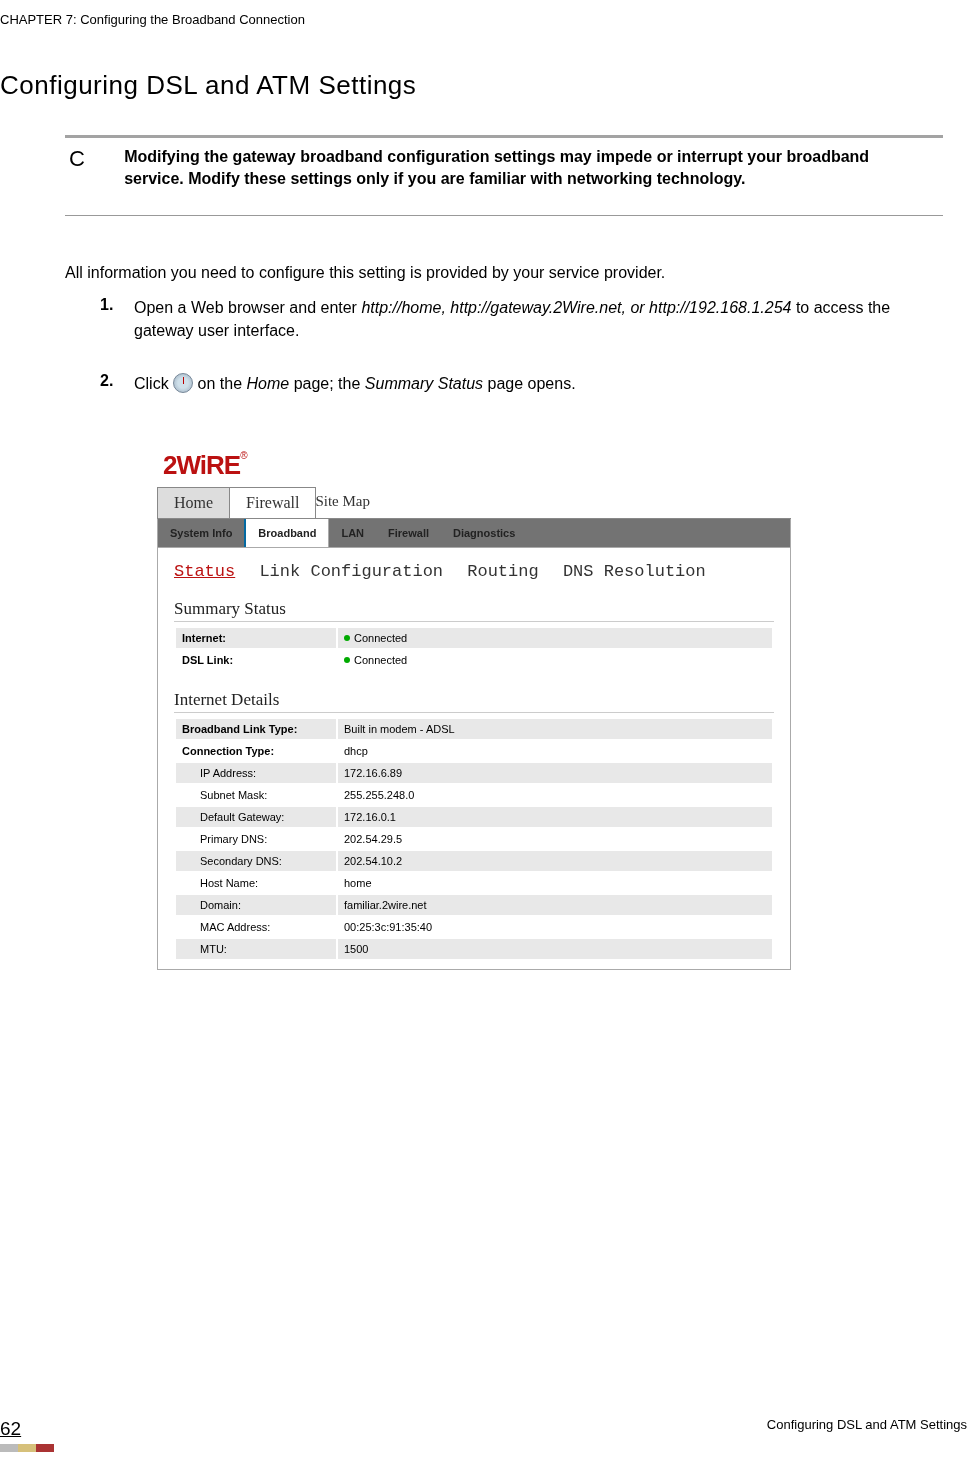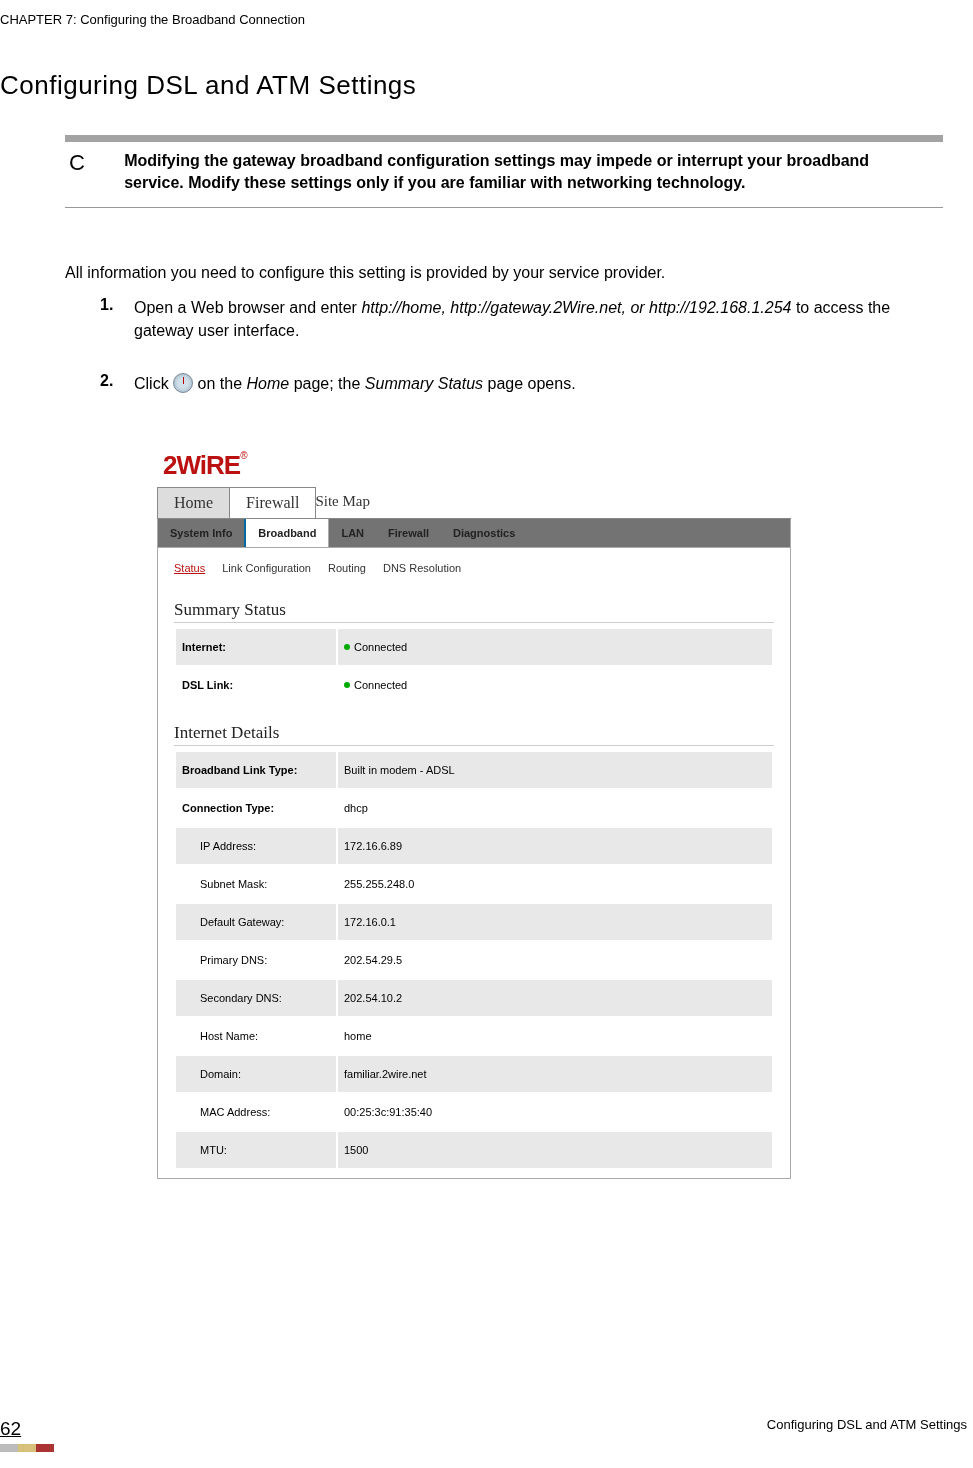--- a/index.html
+++ b/index.html
@@ -25,23 +25,23 @@
     font-size: 26px;
     font-weight: normal;
     font-family: Arial, Helvetica, sans-serif;
     letter-spacing: 0.5px;
   }
   .caution-box {
     position: absolute;
     top: 135px;
     left: 65px;
     right: 30px;
-    border-top: 7px solid #a3a3a3;
+    border-top: 3px solid #a3a3a3;
     border-bottom: 1px solid #999;
-    padding: 8px 0 14px 0;
+    padding: 8px 0 26px 0;
   }
   .caution-letter {
     display: inline-block;
     vertical-align: top;
     font-size: 22px;
     font-family: Arial, sans-serif;
     width: 55px;
     padding-left: 4px;
   }
   .caution-text {
@@ -153,41 +153,41 @@
     border-right: 1px solid #aaa;
     border-left: 2px solid #0369a1;
   }
   .content-area {
     border: 1px solid #aaa;
     border-top: none;
     padding: 14px 16px 8px 16px;
     background: #fff;
   }
   .tertiary-tabs {
-    font-size: 11px;
-    font-family: Liberation Sans, sans-serif;
-    margin-bottom: 26px;
+    font-size: 17px;
+    font-family: Liberation Mono, monospace;
+    margin-bottom: 18px;
   }
   .tertiary-tabs span { margin-right: 14px; color:#333; }
   .tertiary-tabs .tactive { color: #b11; text-decoration: underline; }
   .section-h {
     font-family: Georgia, serif;
     font-size: 17px;
     color: #222;
     border-bottom: 1px solid #ccc;
     padding-bottom: 2px;
     margin-bottom: 4px;
   }
   .status-table {
     width: 100%;
     font-size: 11px;
     font-family: Verdana, Arial, sans-serif;
   }
   .status-table td {
-    padding: 12px 6px;
+    padding: 4px 6px;
   }
   .status-table .label-col { width: 160px; }
   .status-table .row-grey { background: #e8e8e8; }
   .status-table .bold { font-weight: bold; }
   .status-table .indent { padding-left: 24px; }
   .dot-green {
     display:inline-block; width:6px; height:6px;
     background:#0a0; border-radius:50%; margin-right:4px;
     vertical-align:1px;
   }

